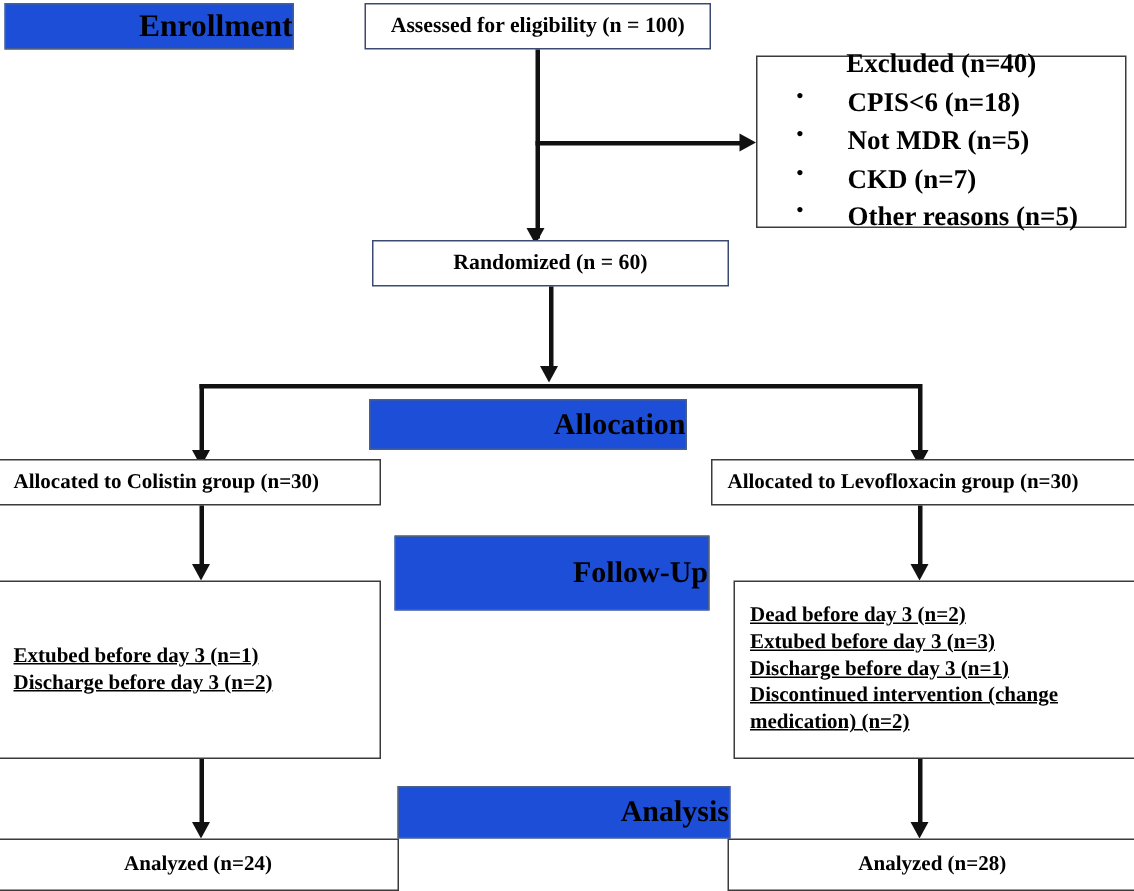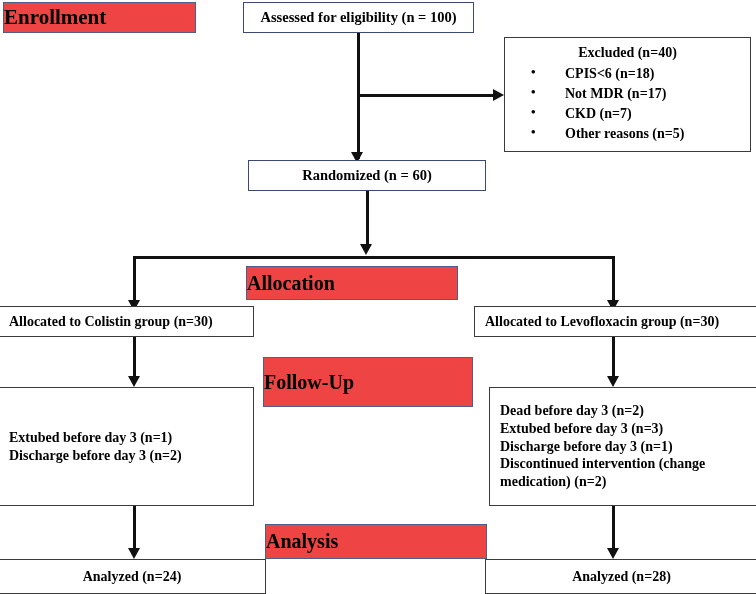--- a/index.html
+++ b/index.html
@@ -26,42 +26,42 @@
     font-weight: bold;
     color: #000000;
     line-height: 1.28;
   }
   .box.navy {
     border: 1.5px solid #3a4a73;
   }
   .banner {
     position: absolute;
     box-sizing: border-box;
-    background: #ef4444;
+    background: #1d4ed8;
     border: 1.5px solid #4c5f86;
     display: flex;
     align-items: center;
-    justify-content: flex-start;
+    justify-content: flex-end;
     font-weight: bold;
     color: #000000;
     z-index: 5;
   }
   .box.left-align {
     justify-content: flex-start;
     text-align: left;
   }
   .pad-l {
     padding-left: 10px;
     padding-right: 6px;
   }
   .stack {
     display: block;
     width: 100%;
   }
-  .stack .ln { display: block; white-space: nowrap; }
+  .stack .ln { display: block; white-space: nowrap; text-decoration: underline; }
   .bullets {
     display: block;
     width: 100%;
     padding-left: 0;
   }
   .bullets .hdr {
     display: block;
     text-align: center;
     margin-bottom: 3px;
   }
@@ -118,25 +118,25 @@
 
   <div class="box navy" style="left:243px; top:2px; width:231px; height:31px; font-size:14.5px;">
     <span>Assessed for eligibility (n = 100)</span>
   </div>
 
   <div class="vline" style="left:357px; top:33px; height:126px;"></div>
 
   <div class="hline" style="left:357px; top:94px; width:137px;"></div>
   <div class="arrow-right" style="left:493px; top:89px;"></div>
 
-  <div class="box" style="left:504px; top:37px; width:247px; height:115px; font-size:14px;">
+  <div class="box" style="left:504px; top:37px; width:247px; height:115px; font-size:18px;">
     <div class="bullets">
       <span class="hdr">Excluded (n=40)</span>
       <span class="bl">CPIS&lt;6 (n=18)</span>
-      <span class="bl">Not MDR (n=17)</span>
+      <span class="bl">Not MDR (n=5)</span>
       <span class="bl">CKD (n=7)</span>
       <span class="bl">Other reasons (n=5)</span>
     </div>
   </div>
 
   <div class="arrow-down" style="left:351px; top:152px;"></div>
 
   <div class="box navy" style="left:248px; top:160px; width:238px; height:31px; font-size:14.5px;">
     <span>Randomized (n = 60)</span>
   </div>

